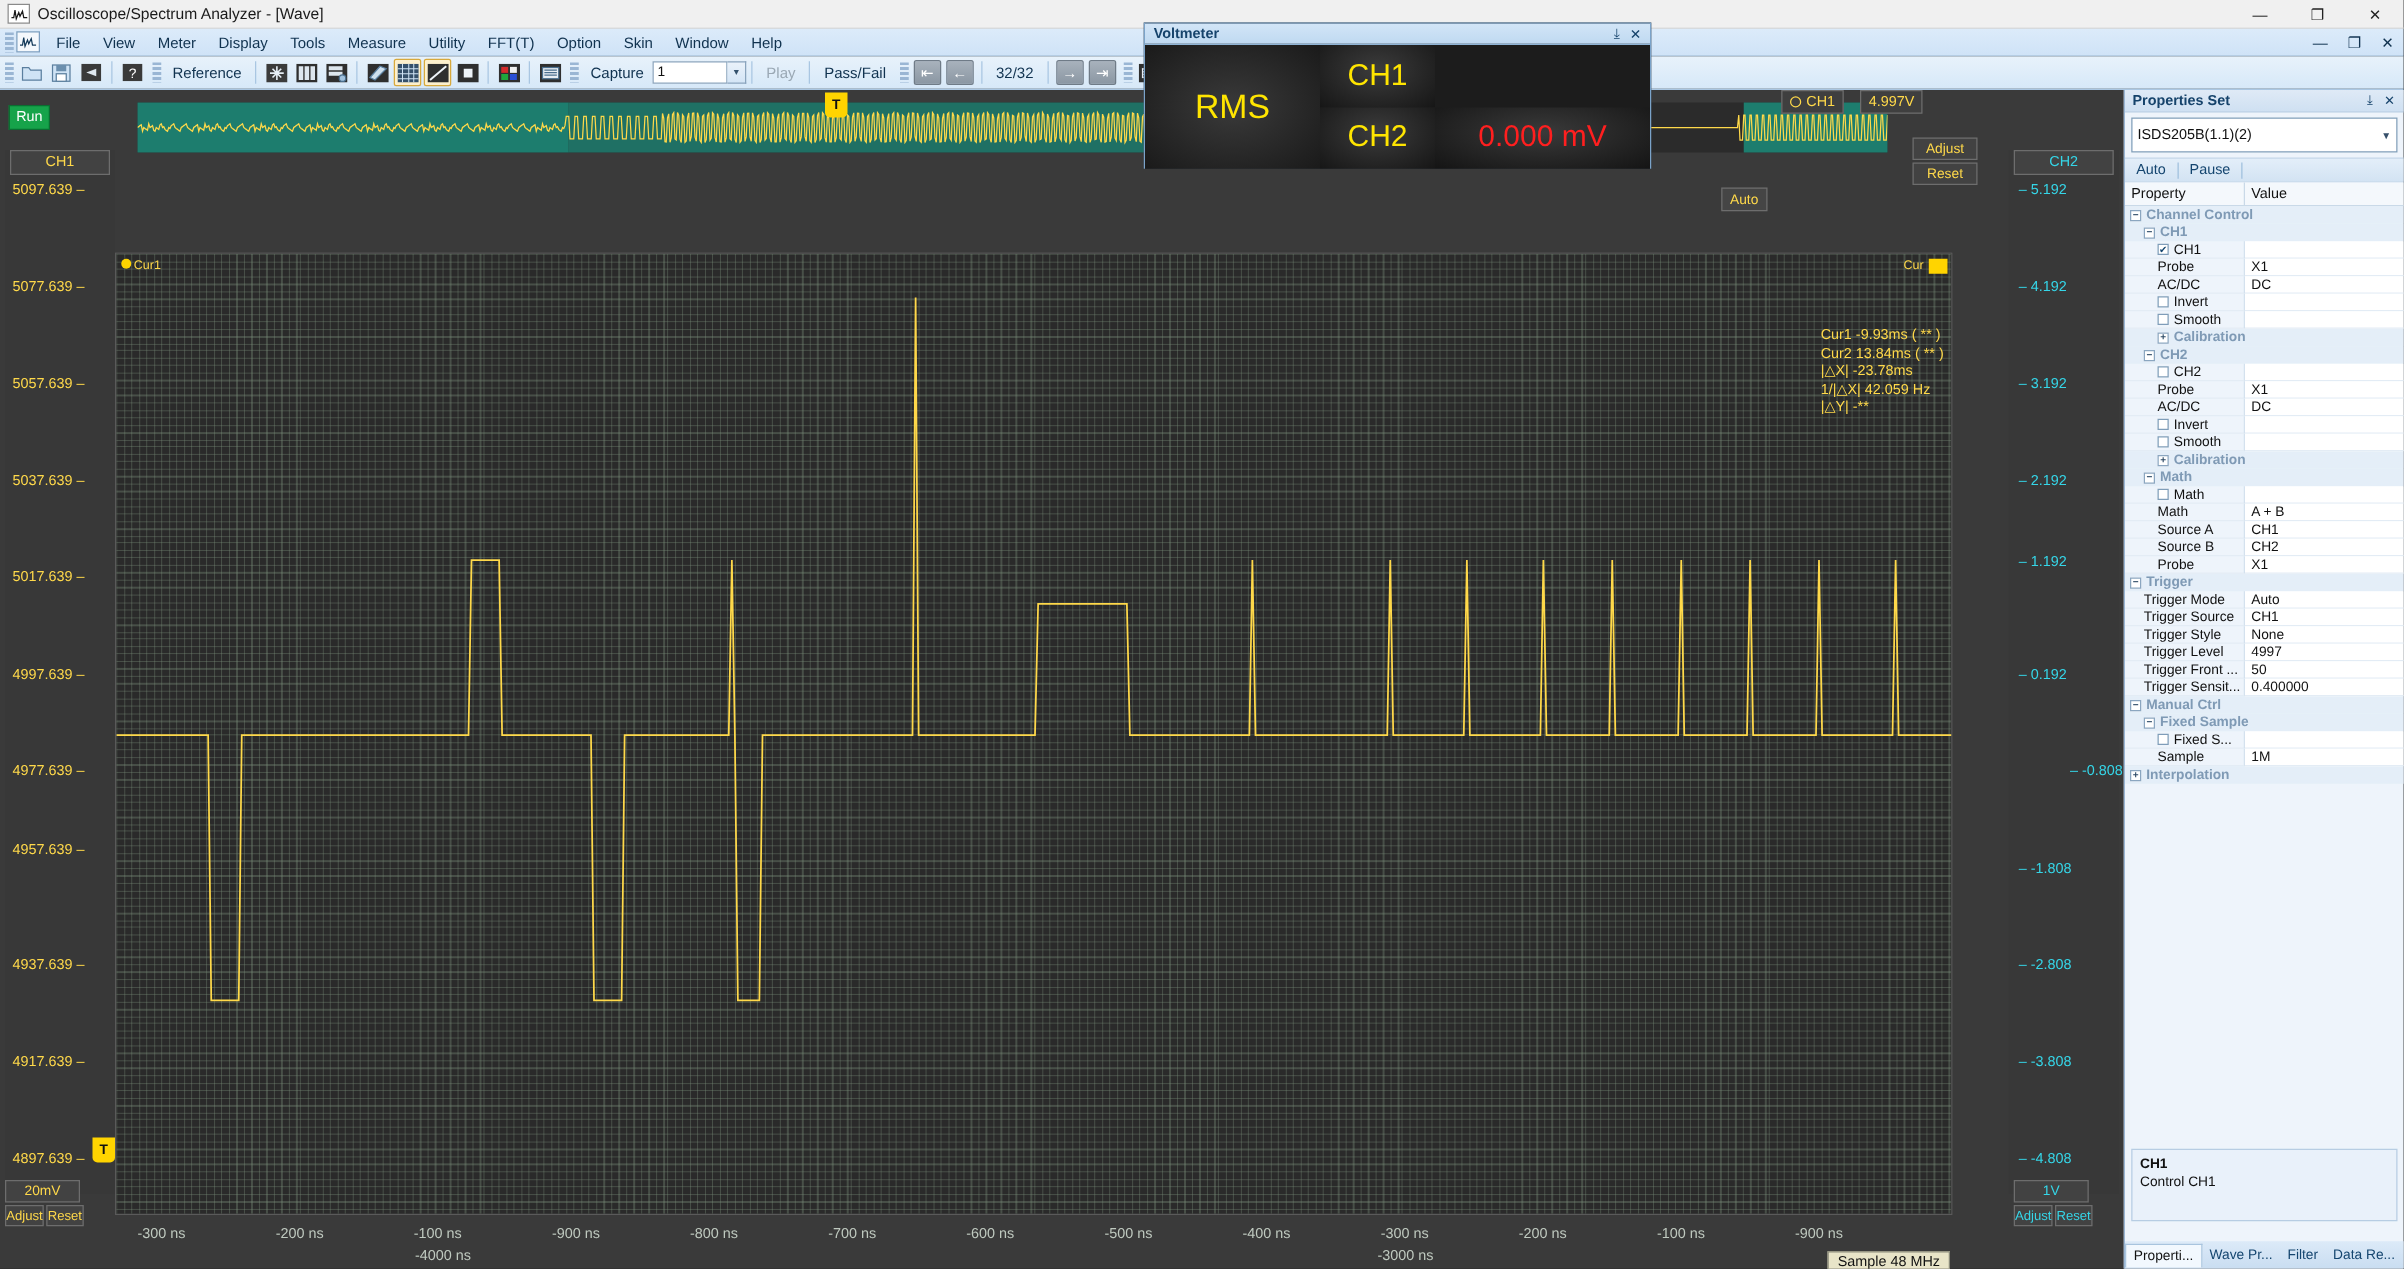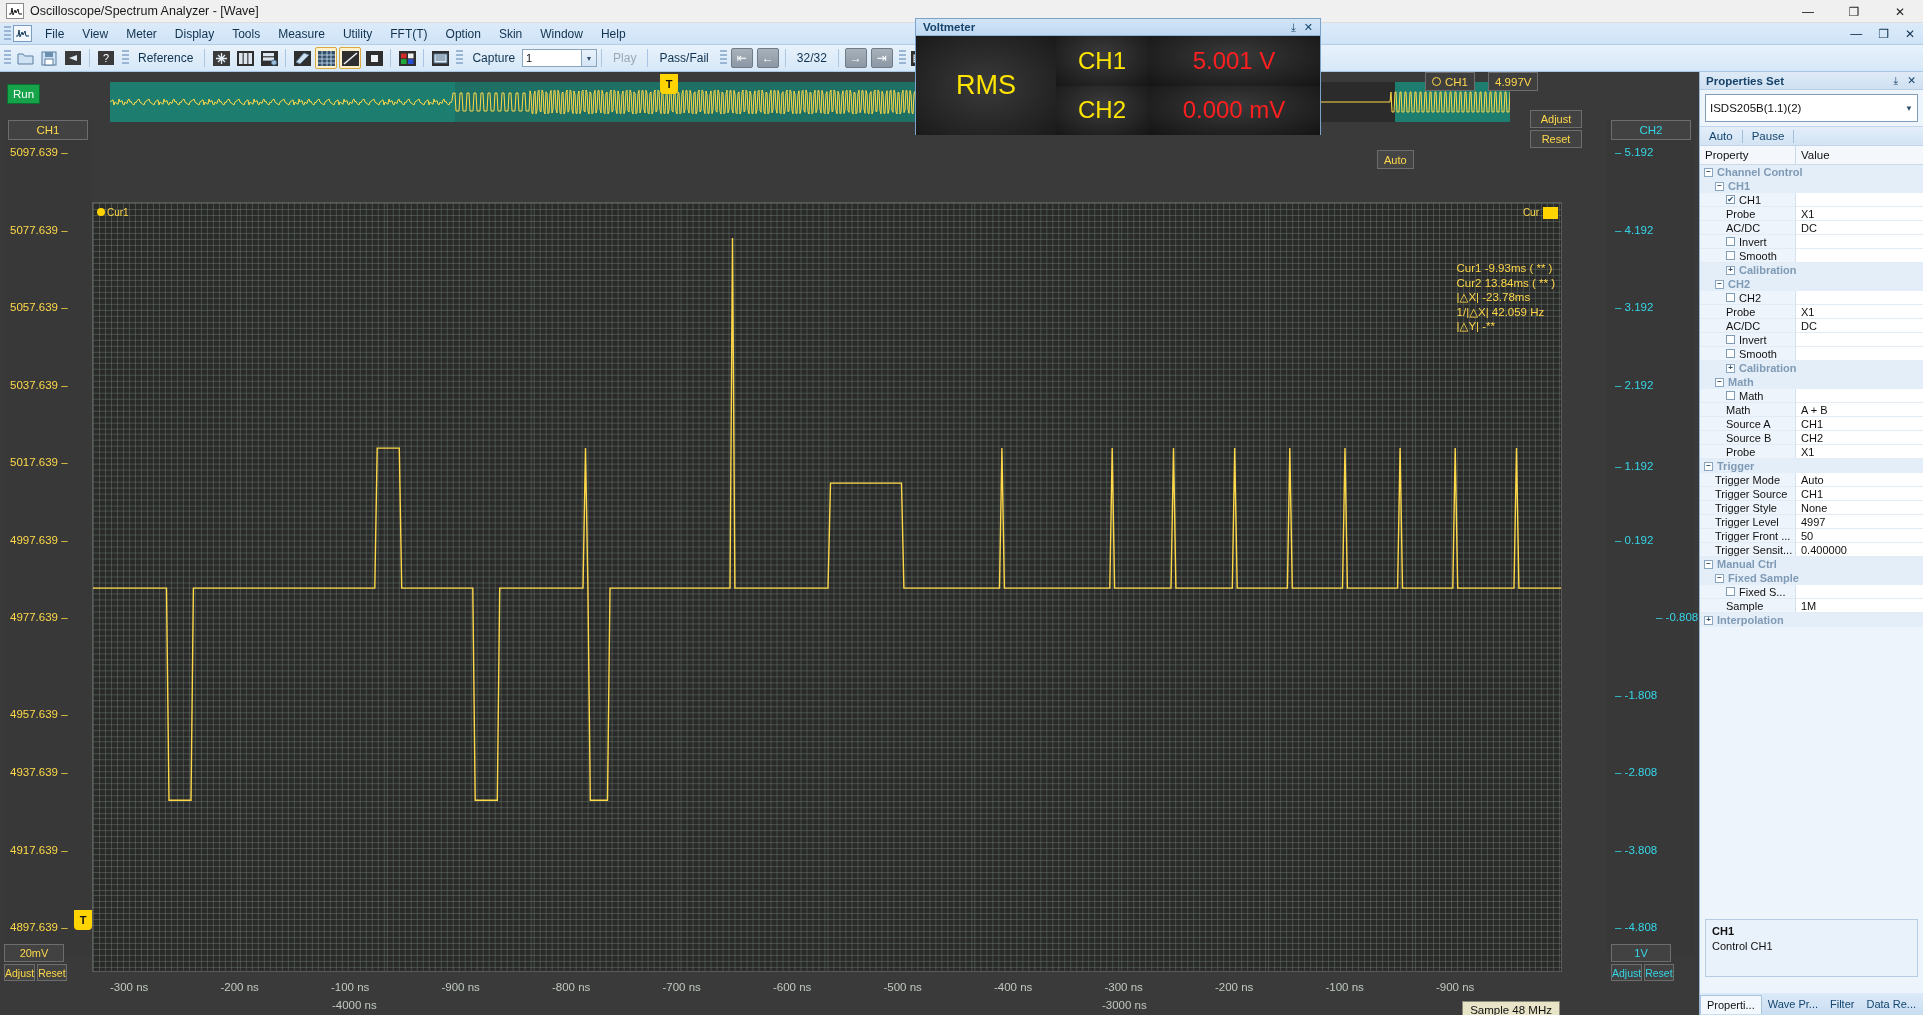--- a/index.html
+++ b/index.html
@@ -379,21 +379,21 @@
   <div class="rail" style="left:4px;top:48px;height:835px;">
     <div class="railhdr">CH1</div>
     <div id="left-axis-labels">
         <div class="axlabel" style="left: 6px; top: 26px;">5097.639 –</div>
         <div class="axlabel" style="left: 6px; top: 103.5px;">5077.639 –</div>
         <div class="axlabel" style="left: 6px; top: 181px;">5057.639 –</div>
         <div class="axlabel" style="left: 6px; top: 258.5px;">5037.639 –</div>
         <div class="axlabel" style="left: 6px; top: 336px;">5017.639 –</div>
         <div class="axlabel" style="left: 6px; top: 413.5px;">4997.639 –</div>
         <div class="axlabel" style="left: 6px; top: 491px;">4977.639 –</div>
-        <div class="axlabel" style="left: 6px; top: 588px;">4957.639 –</div>
+        <div class="axlabel" style="left: 6px; top: 554px;">4957.639 –</div>
         <div class="axlabel" style="left: 6px; top: 646px;">4937.639 –</div>
         <div class="axlabel" style="left: 6px; top: 723.5px;">4917.639 –</div>
         <div class="axlabel" style="left: 6px; top: 801px;">4897.639 –</div>
       </div>
   </div>
   <div class="railfoot" style="top:872px;">
     <div class="voltbox">20mV</div>
     <div class="arrow-row">
       <div>Adjust</div>
       <div>Reset</div>
@@ -401,21 +401,21 @@
   </div>
   <div class="tmarker" style="left:74px;top:838px;">T</div>
 
   <div class="rail" style="left:1607px;top:48px;height:835px;">
     <div class="railhdr c2">CH2</div>
     <div id="right-axis-labels">
         <div class="axlabel c2" style="left: 8px; top: 26px;">– 5.192</div>
         <div class="axlabel c2" style="left: 8px; top: 103.5px;">– 4.192</div>
         <div class="axlabel c2" style="left: 8px; top: 181px;">– 3.192</div>
         <div class="axlabel c2" style="left: 8px; top: 258.5px;">– 2.192</div>
-        <div class="axlabel c2" style="left: 8px; top: 340px;">– 1.192</div>
+        <div class="axlabel c2" style="left: 8px; top: 324px;">– 1.192</div>
         <div class="axlabel c2" style="left: 8px; top: 413.5px;">– 0.192</div>
         <div class="axlabel c2" style="left: 8px; top: 491px; margin-left: 41px;">– -0.808</div>
         <div class="axlabel c2" style="left: 8px; top: 568.5px;">– -1.808</div>
         <div class="axlabel c2" style="left: 8px; top: 646px;">– -2.808</div>
         <div class="axlabel c2" style="left: 8px; top: 723.5px;">– -3.808</div>
         <div class="axlabel c2" style="left: 8px; top: 801px;">– -4.808</div>
       </div>
   </div>
   <div class="railfoot" style="left:1611px;top:872px;">
     <div class="voltbox c2">1V</div>
@@ -475,21 +475,20 @@
     <div class="btns">
       <span>⤓</span>
       <span>✕</span>
     </div>
   </div>
   <div class="vm-body">
     <div class="vm-rms">RMS</div>
     <div class="vm-rows" id="vm-rows">
         <div class="vm-row">
           <div class="vm-ch">CH1</div>
-          <div class="vm-val">5.001 V</div>
         </div>
         <div class="vm-row">
           <div class="vm-ch">CH2</div>
           <div class="vm-val">0.000 mV</div>
         </div>
       </div>
   </div>
 </div>
 
 <div class="props">

